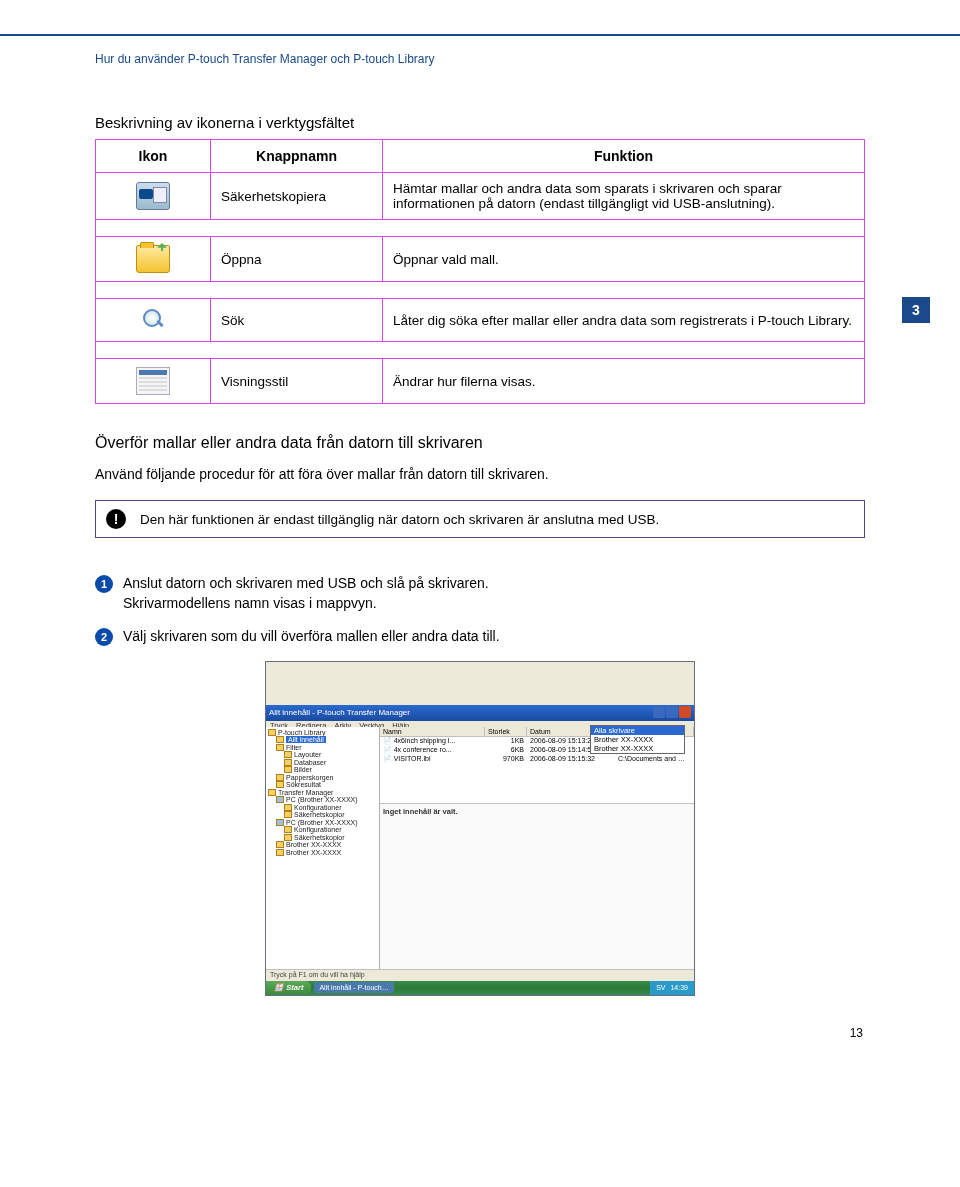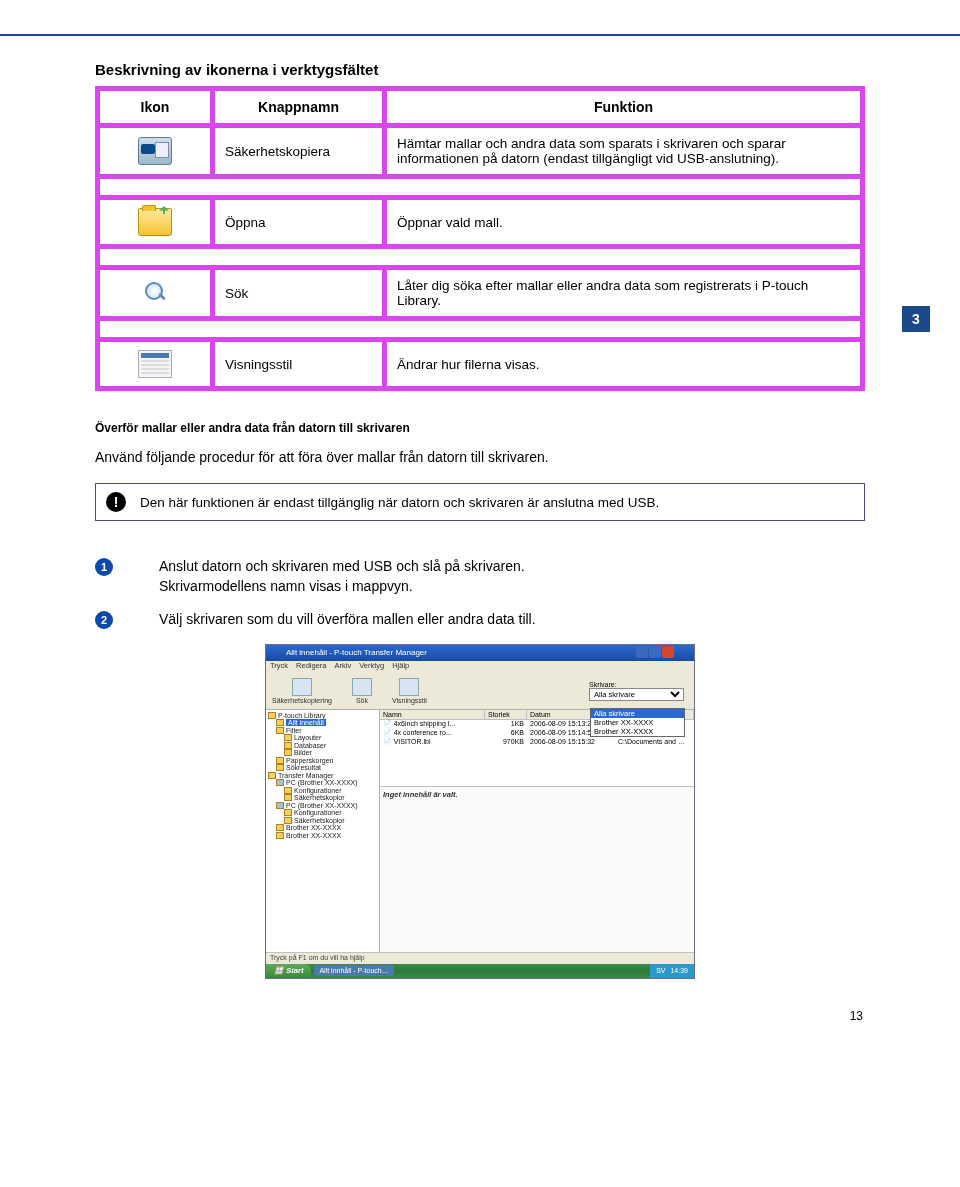--- a/index.html
+++ b/index.html
@@ -1,36 +1,36 @@
 <!DOCTYPE html>
 <html><head>
 <meta charset="utf-8">
 <style>
   * { box-sizing: border-box; margin: 0; padding: 0; }
   body { font-family: Arial, Helvetica, sans-serif; font-size: 13.5px; color: #000; background: #fff; width: 960px; }
   .page { padding: 0 95px 20px 95px; position: relative; }
   .top-rule-outer { height: 36px; border-bottom: 2px solid #1a4a8a; margin-bottom: 2px; }
   .breadcrumb { font-size: 12px; color: #1a4a8a; margin: 16px 0 48px 0; }
-  .h4 { font-weight: bold; font-size: 15px; margin-bottom: 8px; margin-top: 25px; }
+  .h4 { font-weight: normal; font-size: 15px; margin-bottom: 8px; margin-top: 25px; }
   table.icon-table { border-collapse: collapse; width: 100%; }
-  table.icon-table th, table.icon-table td { border: 5px solid #d946ef; padding: 8px 10px; vertical-align: middle; }
+  table.icon-table th, table.icon-table td { border: 1px solid #d946ef; padding: 8px 10px; vertical-align: middle; }
   table.icon-table th { text-align: center; font-weight: bold; font-size: 14px; }
   .col-icon { width: 115px; text-align: center; }
   .col-name { width: 172px; }
   .row-spacer td { border-left: none; border-right: none; height: 16px; padding: 0; }
   .tab-num { position: absolute; right: 30px; width: 28px; height: 26px; background: #1a4a8a; color: #fff; text-align: center; line-height: 26px; font-weight: bold; font-size: 14px; }
-  .section-h { font-weight: bold; font-size: 12px; margin: 30px 0 14px 0; }
+  .section-h { font-weight: normal; font-size: 16px; margin: 30px 0 14px 0; }
   .body-text { font-size: 14px; margin-bottom: 18px; }
   .note-box { border: 1px solid #4a4a8a; display: flex; align-items: center; padding: 8px 10px; gap: 14px; margin-bottom: 36px; }
   .note-icon { width: 20px; height: 20px; border-radius: 50%; background: #000; color: #fff; display: inline-flex; align-items: center; justify-content: center; font-weight: bold; font-size: 14px; flex-shrink: 0; }
   .step { display: flex; gap: 10px; margin-bottom: 14px; font-size: 14px; }
   .step-num { width: 18px; height: 18px; border-radius: 50%; background: #0a4aaa; color: #fff; display: inline-flex; align-items: center; justify-content: center; font-size: 11px; font-weight: bold; flex-shrink: 0; margin-top: 1px; }
-  .step-body { flex: 1; line-height: 1.4; margin-left: 36px; }
+  .step-body { flex: 1; line-height: 1.4; }
   .screenshot { width: 430px; height: 335px; margin: 10px auto 30px auto; border: 1px solid #6a6a8a; background: #ece9d8; font-size: 8px; position: relative; font-family: Tahoma, sans-serif; }
-  .ss-titlebar { height: 16px; background: linear-gradient(#2a6ad0,#1a4aa0); color: #fff; display: flex; align-items: center; justify-content: space-between; padding: 0 20px; font-size: 8px; }
+  .ss-titlebar { height: 16px; background: linear-gradient(#2a6ad0,#1a4aa0); color: #fff; display: flex; align-items: center; justify-content: space-between; padding: 0 3px; font-size: 8px; margin-top: 43px; }
   .ss-titlebar .btns span { display: inline-block; width: 12px; height: 12px; background: #d04a2a; border-radius: 2px; margin-left: 1px; }
   .ss-titlebar .btns span:nth-child(1), .ss-titlebar .btns span:nth-child(2) { background: #3a6ac0; }
   .ss-menu { height: 13px; background: #ece9d8; padding: 0 4px; font-size: 7.5px; color: #333; display: flex; gap: 8px; }
   .ss-toolbar { height: 36px; background: #ece9d8; border-bottom: 1px solid #b0b0b0; display: flex; align-items: center; padding: 2px 6px; gap: 20px; }
   .ss-toolbar .tb-item { display: flex; flex-direction: column; align-items: center; gap: 1px; font-size: 7px; color: #333; }
   .ss-toolbar .tb-ico { width: 20px; height: 18px; background: #d8e4f4; border: 1px solid #8aa; }
   .ss-toolbar .spacer { flex: 1; }
   .ss-toolbar .printer-sel { display: flex; flex-direction: column; font-size: 7px; margin-right: 4px; position: relative; }
   .ss-toolbar select { font-size: 7.5px; width: 95px; border: 1px solid #888; background: #fff; }
   .ss-dropdown { position: absolute; right: 9px; top: 63px; width: 95px; background: #fff; border: 1px solid #666; font-size: 7.5px; z-index: 5; }
@@ -45,21 +45,21 @@
   .ss-tree .ic-pc { background: #a0c0e0; }
   .ss-tree .sel { background: #2a6ad0; color: #fff; padding: 0 2px; }
   .ss-right { flex: 1; display: flex; flex-direction: column; }
   .ss-list { height: 76px; background: #fff; font-size: 7px; }
   .ss-list-hd { display: flex; background: #ece9d8; border-bottom: 1px solid #c0c0c0; }
   .ss-list-hd span { border-right: 1px solid #c0c0c0; padding: 1px 3px; }
   .ss-list-hd .c1 { width: 105px; } .ss-list-hd .c2 { width: 42px; } .ss-list-hd .c3 { width: 88px; } .ss-list-hd .c4 { flex: 1; }
   .ss-list-row { display: flex; padding: 0.5px 0; }
   .ss-list-row span { padding: 0 3px; white-space: nowrap; overflow: hidden; }
   .ss-list-row .c1 { width: 105px; } .ss-list-row .c2 { width: 42px; text-align: right; } .ss-list-row .c3 { width: 88px; } .ss-list-row .c4 { flex: 1; }
-  .ss-preview { flex: 1; background: #fafafa; border-top: 1px solid #c0c0c0; padding: 3px; font-size: 7.5px; color: #333; font-style: italic; }
+  .ss-preview { flex: 1; background: #fafafa; border-top: 1px solid #c0c0c0; padding: 3px; font-size: 7.5px; color: #333; }
   .ss-helpbar { position: absolute; bottom: 14px; left: 0; right: 0; height: 12px; background: #ece9d8; border-top: 1px solid #c0c0c0; font-size: 7px; padding: 1px 4px; color: #444; }
   .ss-taskbar { position: absolute; bottom: 0; left: 0; right: 0; height: 14px; background: linear-gradient(#3a8a4a,#2a7a3a,#3a8a4a); display: flex; align-items: center; font-size: 7.5px; color: #fff; }
   .ss-start { background: linear-gradient(#5aaa5a,#3a8a3a); height: 100%; display: flex; align-items: center; padding: 0 8px; gap: 3px; font-weight: bold; border-radius: 0 6px 6px 0; font-style: italic; }
   .ss-taskbtn { background: #4a7aaa; height: 11px; padding: 0 5px; margin-left: 3px; display: flex; align-items: center; border-radius: 2px; font-size: 7px; }
   .ss-tray { margin-left: auto; background: #2a9acb; height: 100%; display: flex; align-items: center; padding: 0 6px; gap: 5px; font-size: 7px; }
   .page-num { text-align: right; font-size: 12px; margin-top: 24px; padding-right: 2px; }
 
   .ico { display: inline-block; width: 34px; height: 28px; vertical-align: middle; }
   .ico-transfer { background: linear-gradient(#dff,#aee); border: 1px solid #8ac; position: relative; border-radius: 3px; }
   .ico-transfer::after { content: ""; position: absolute; top: 3px; right: 3px; width: 12px; height: 10px; background: #3a7ad0; clip-path: polygon(0 35%, 55% 35%, 55% 0, 100% 50%, 55% 100%, 55% 65%, 0 65%); }
@@ -75,20 +75,21 @@
   .ico-view { background: #f4f4f4; border: 1px solid #aab; position: relative; }
   .ico-view::before { content: ""; position: absolute; left: 2px; top: 2px; right: 2px; height: 5px; background: #4a7aaf; }
   .ico-view::after { content: ""; position: absolute; left: 2px; top: 9px; right: 2px; bottom: 2px; background: repeating-linear-gradient(#ddd 0 2px, transparent 2px 4px); }
 </style>
 </head>
 <body>
 
 <div class="top-rule-outer"></div>
 
 <div class="page">
+  <div class="breadcrumb">Hur du använder P-touch Transfer Manager och P-touch Library</div>
 
   <div class="tab-num" style="top:245px">3</div>
 
   <div class="h4">Beskrivning av ikonerna i verktygsfältet</div>
 
   <table class="icon-table">
     <tbody>
         <tr>
       <th class="col-icon">Ikon</th>
       <th class="col-name">Knappnamn</th>

